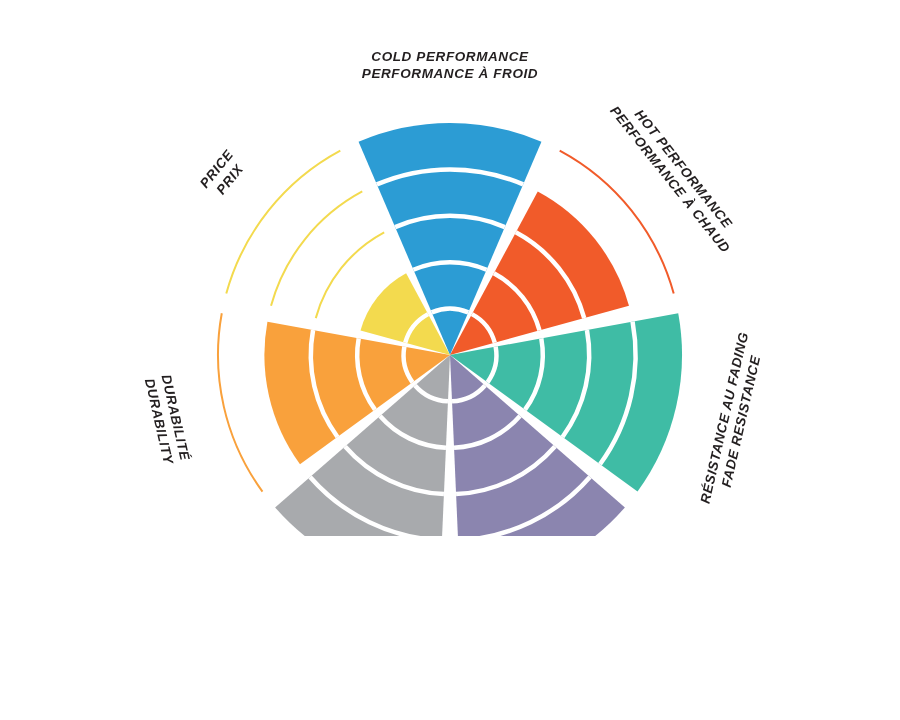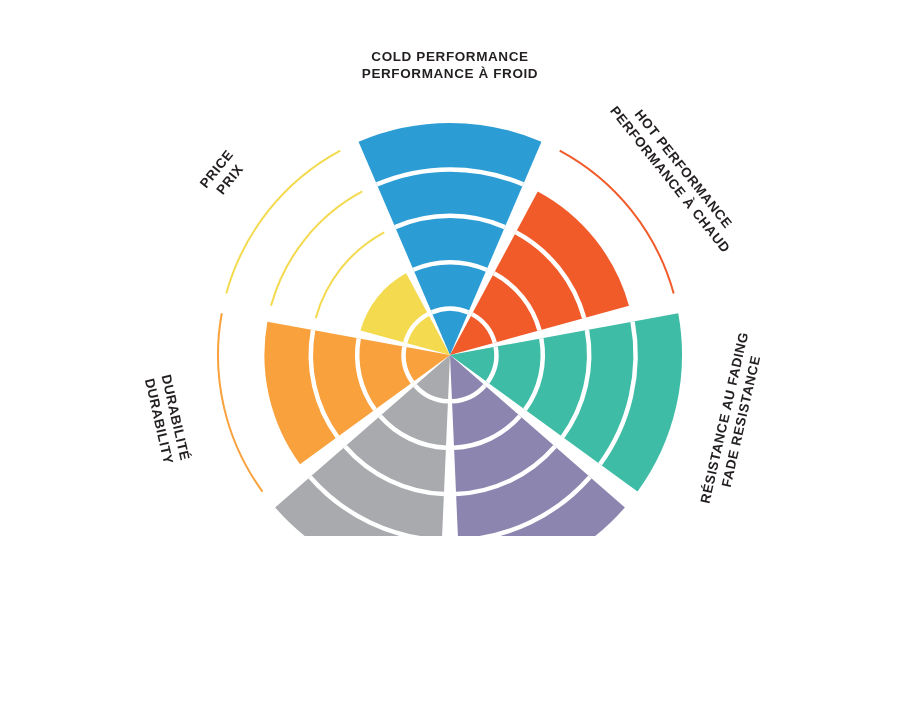--- a/index.html
+++ b/index.html
@@ -6,20 +6,21 @@
     margin: 0;
     padding: 0;
     background: #ffffff;
   }
   .stage {
     position: relative;
     width: 900px;
     height: 536px;
     background: #ffffff;
     overflow: hidden;
+    font-style: italic;
   }
   svg {
     display: block;
   }
   .wheel-label {
     font-family: "Liberation Sans", "DejaVu Sans", sans-serif;
     font-weight: bold;
     font-size: 13.5px;
     letter-spacing: 0.6px;
   }

